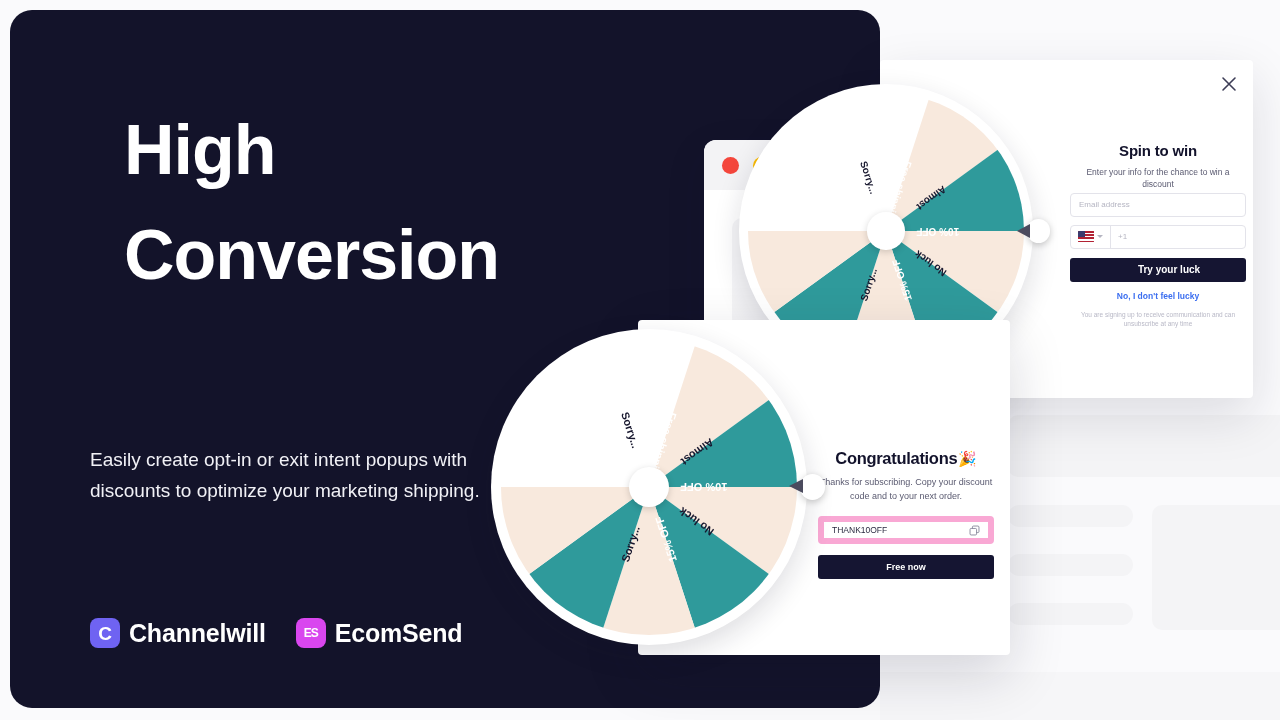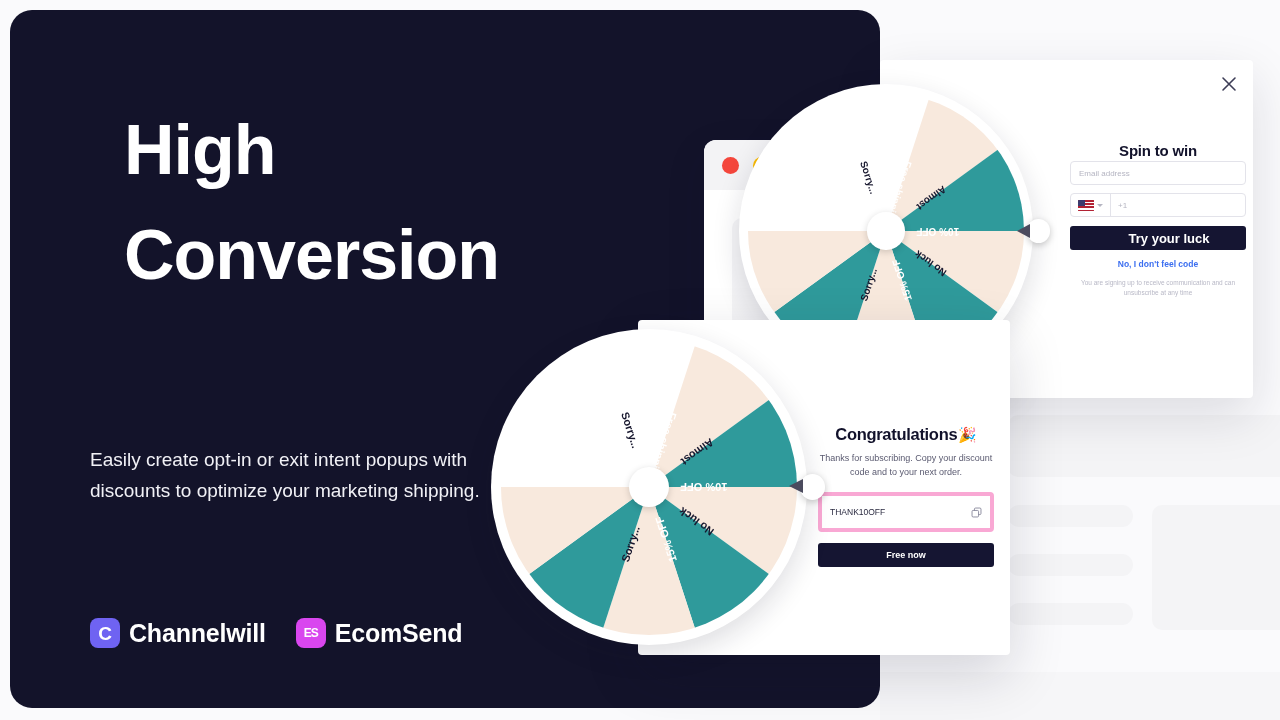--- a/index.html
+++ b/index.html
@@ -105,38 +105,38 @@
   .pb-phone { margin-top: 8px; height: 24px; border: 1px solid #e3e3ea; border-radius: 4px; display: flex; align-items: stretch; overflow: hidden; }
   .pb-phone .cc { width: 40px; display: flex; align-items: center; justify-content: center; gap: 3px; border-right: 1px solid #e3e3ea; }
   .flag { width: 16px; height: 11px; border-radius: 1px; overflow: hidden; position: relative; background: #b22234; }
   .flag .stripes { position: absolute; inset: 0; background: repeating-linear-gradient(to bottom,#b22234 0 1.6px,#fff 1.6px 3.2px); }
   .flag .canton { position: absolute; left: 0; top: 0; width: 7px; height: 6px; background: #3c3b6e; }
   .caret { width: 0; height: 0; border-left: 3px solid transparent; border-right: 3px solid transparent; border-top: 3.5px solid #b5b5c2; }
   .pb-phone .num { flex: 1; display: flex; align-items: center; padding-left: 7px; font-size: 8px; color: #b5b5c2; }
   .pb-cta {
     margin-top: 9px; height: 24px; background: #151532; border-radius: 3px;
     display: flex; align-items: center; justify-content: center;
-    color: #fff; font-size: 13px; font-weight: 600; padding-left: 22px;
+    color: #fff; font-size: 10px; font-weight: 600; padding-left: 22px;
   }
   .pb-link { margin-top: 9px; font-size: 8.5px; font-weight: 700; color: #3b6ef0; }
   .pb-note { margin-top: 9px; font-size: 6.5px; color: #b8b8c6; line-height: 1.5; }
 
   
   .popup-front {
     position: absolute; left: 638px; top: 320px; width: 372px; height: 335px;
     background: #ffffff; border-radius: 4px;
     box-shadow: 0 20px 55px rgba(20,20,45,0.16);
   }
   .popup-front .content { position: absolute; left: 818px - 638px; top: 105px; width: 176px; text-align: center; }
-  .pf-title { font-size: 16.5px; font-weight: 700; color: #12122b; letter-spacing: -0.3px; display:flex; align-items:center; justify-content:center; gap:1px; }
+  .pf-title { font-size: 16.5px; font-weight: 700; color: #12122b; letter-spacing: -0.3px; display:flex; align-items:center; justify-content:center; gap:1px;margin-top:24px; }
   .pf-emoji { font-size: 15px; }
   .pf-sub { margin-top: 8px; font-size: 9px; color: #5a5a70; line-height: 1.5; }
   .pf-code {
-    margin-top: 13px; height: 23px; border: 4px solid #f9a8d4; border-radius: 4px;
-    display: flex; align-items: center; justify-content: space-between; padding: 16px 8px;
+    margin-top: 13px; height: 23px; border: 6px solid #f9a8d4; border-radius: 4px;
+    display: flex; align-items: center; justify-content: space-between; padding: 8px 8px;
     font-size: 8.5px; color: #2a2a40; background: #fff;
   }
   .pf-cta {
     margin-top: 11px; height: 24px; background: #151532; border-radius: 3px;
     display: flex; align-items: center; justify-content: center;
     color: #fff; font-size: 9px; font-weight: 600;
   }
 </style>
 </head>
 <body>
@@ -180,33 +180,34 @@
       <div class="browser-block"></div>
     </div>
   </div>
 
   <div class="popup-back">
     <svg class="close-x" viewBox="0 0 20 20">
       <path d="M4 4 L16 16 M16 4 L4 16" stroke="currentColor" stroke-width="1.6" fill="none" stroke-linecap="round"></path>
     </svg>
     <div class="content">
       <div class="pb-title">Spin to win</div>
+      <div class="pb-sub">Enter your info for the chance to win a discount</div>
       <div class="pb-input">Email address</div>
       <div class="pb-phone">
         <div class="cc">
           <div class="flag">
             <div class="stripes"></div>
               <div class="canton"></div>
           </div>
           <div class="caret"></div>
         </div>
         <div class="num">+1</div>
       </div>
       <div class="pb-cta">Try your luck</div>
-      <div class="pb-link">No, I don't feel code</div>
+      <div class="pb-link">No, I don't feel lucky</div>
       <div class="pb-note">You are signing up to receive communication and can unsubscribe at any time</div>
     </div>
   </div>
 
   <div class="wheel-wrap" id="wheel-back" style="left: 739px; top: 84px; width: 294px; height: 294px;">
       <div class="wheel" style="left: 0px; top: 0px; width: 294px; height: 294px;"></div>
       <div class="wheel-face" style="left: 9px; top: 9px; width: 276px; height: 276px;">
         <div class="seg" style="background: rgb(248, 233, 221); transform: rotate(-126deg) skewY(54deg);"></div>
         <div class="seg-label" style="font-size: 10px; color: rgb(23, 23, 46); transform: rotate(-108deg) translate(73.14px, 0px) rotate(180deg) translate(0px, -5.5px);">Sorry...</div>
         <div class="seg" style="background: rgb(47, 154, 155); transform: rotate(-90deg) skewY(54deg);"></div>

